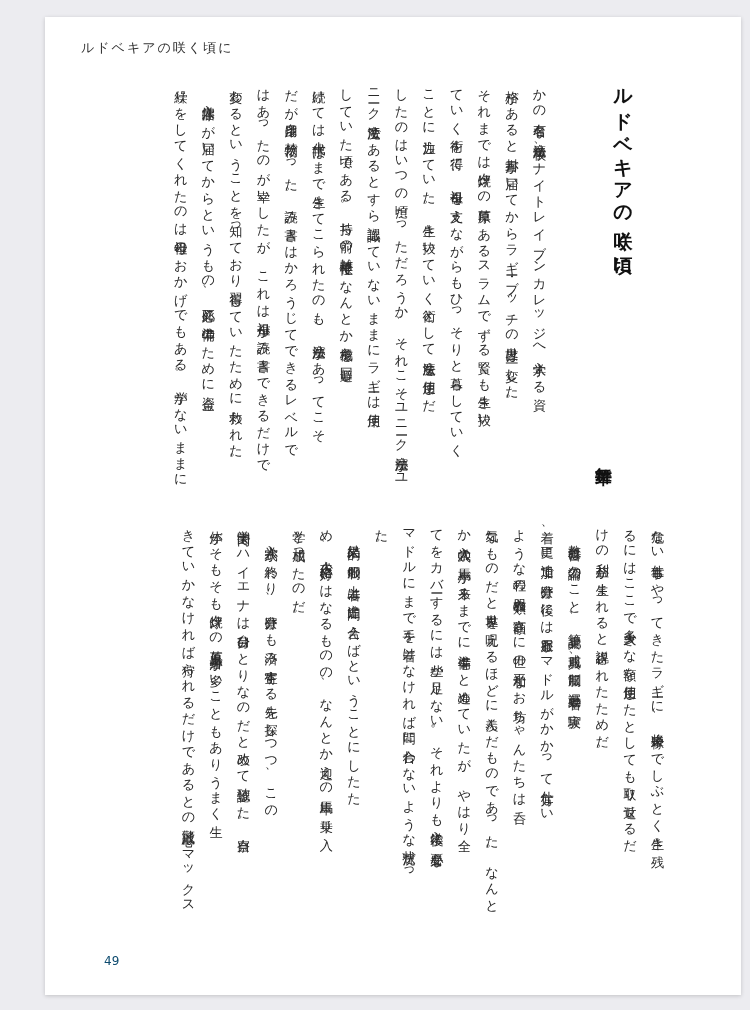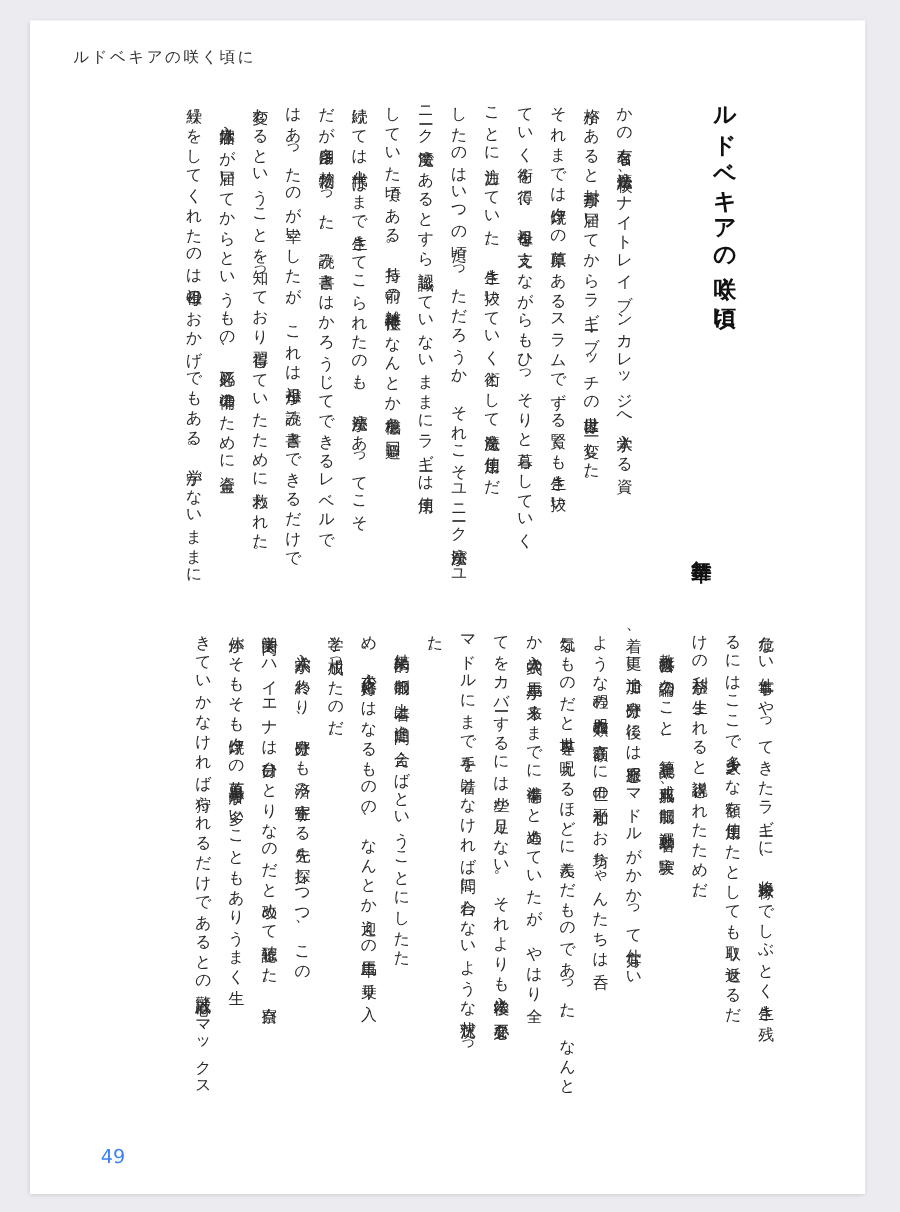--- a/index.html
+++ b/index.html
@@ -4,39 +4,39 @@
 <style>
   html, body { margin: 0; padding: 0; }
   body {
     width: 750px; height: 1010px;
     background: #ececf0;
     position: relative; overflow: hidden;
     font-family: "DejaVu Serif", "Liberation Serif", serif;
   }
   .page {
     position: absolute;
-    left: 25px; top: 17px;
+    left: 45px; top: 17px;
     width: 696px; height: 978px;
     background: #ffffff;
     box-shadow: 0 1px 4px rgba(0,0,0,0.18);
   }
   .running-header {
     position: absolute;
     left: 36px; top: 22px;
     font-family: "DejaVu Sans", sans-serif;
     font-size: 13px;
     color: #333;
     letter-spacing: 2px;
   }
   .page-number {
     position: absolute;
     left: 59px; top: 937px;
     font-family: "DejaVu Sans", sans-serif;
-    font-size: 16px;
-    color: #3b82f6;
+    font-size: 12px;
+    color: #0c4a6e;
   }
   .title {
     position: absolute;
     left: 566px; top: 58px;
     writing-mode: vertical-rl;
     font-family: "DejaVu Sans", sans-serif;
     font-weight: bold;
     font-size: 19px;
     letter-spacing: 2px;
     color: #111;

